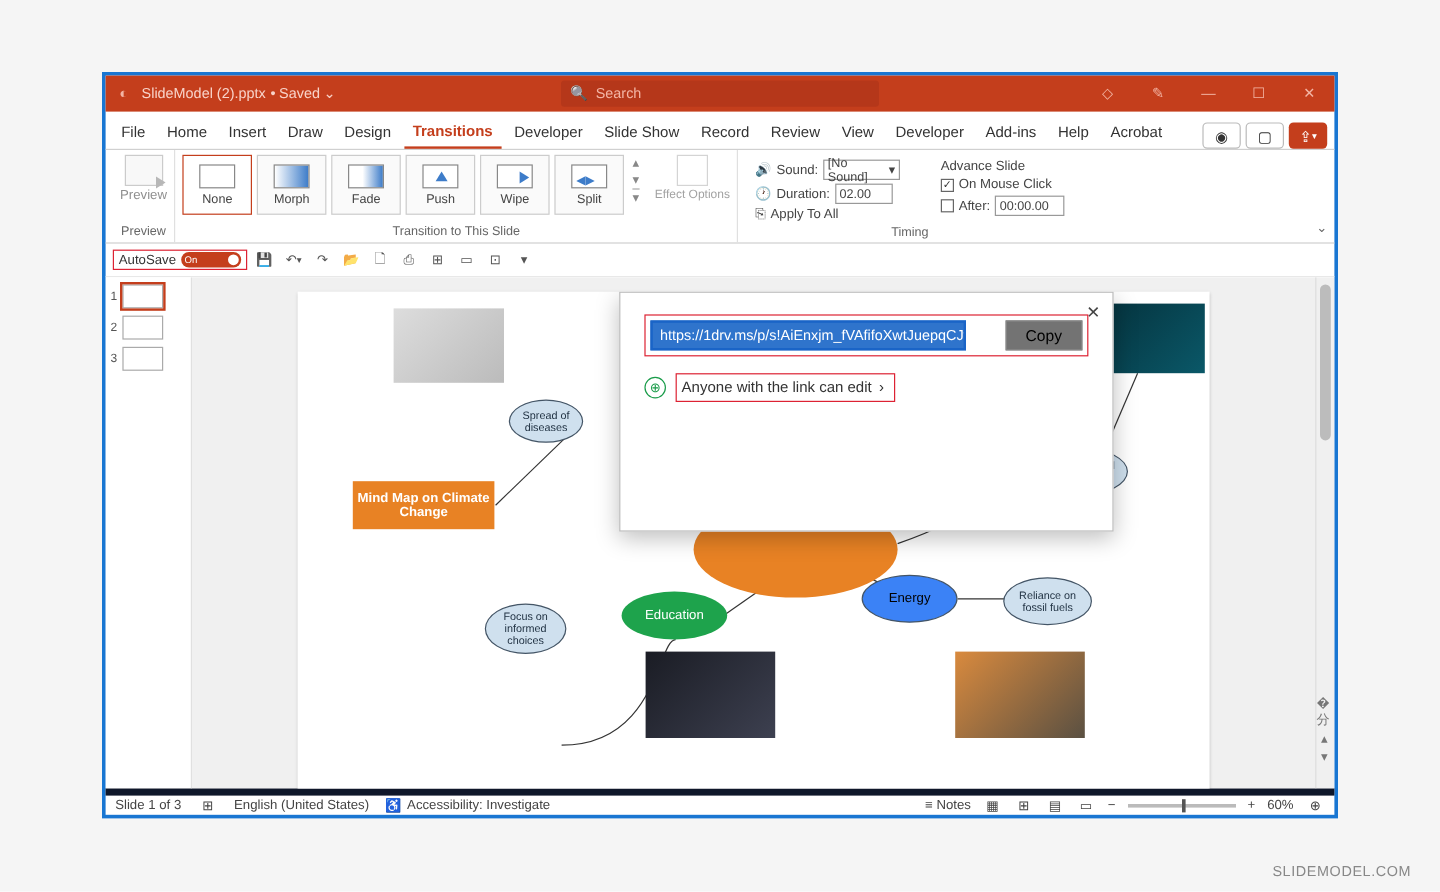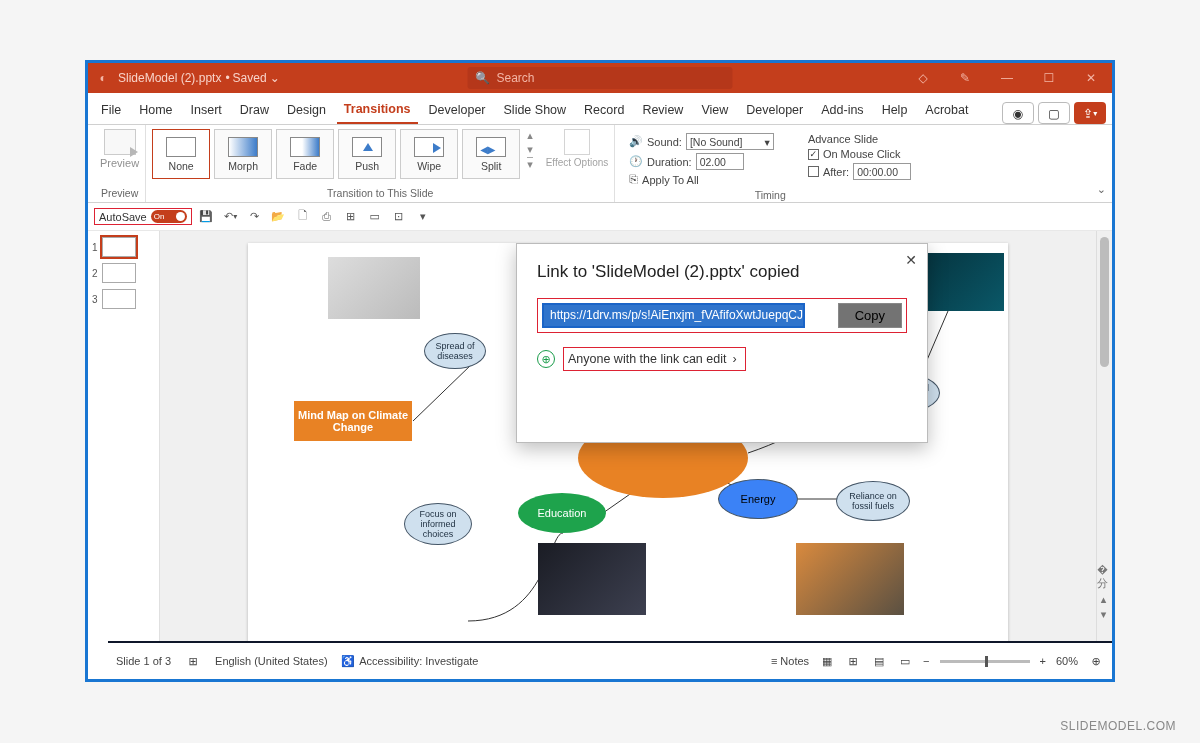--- a/index.html
+++ b/index.html
@@ -25,33 +25,33 @@
   .ribbon-group .group-label { font-size:10.5px; color:#666; padding:1px 0;}
   .trans-item { width:58px; height:50px; border:1px solid #ccc; display:flex; flex-direction:column; align-items:center; justify-content:center; gap:3px; font-size:10.5px; background:#fafafa;}
   .trans-item.selected { border:1px solid #c43e1c; background:#fff;}
   .trans-item .ticon { width:30px; height:20px; border:1px solid #888; background:#fff; position:relative;}
   .ribbon .timing-col { padding:4px 8px 2px 8px; font-size:11px; display:flex; flex-direction:column; gap:3px;}
   .ribbon .chev { position:absolute; right:6px; bottom:6px; color:#666; }
   .ribbon .mini-label { display:flex; align-items:center; gap:4px;}
   .ribbon .inp { border:1px solid #999; height:17px; padding:0 3px; font-size:10.5px; display:inline-flex; align-items:center; background:#fff;}
   .qat-row { height:28px; display:flex; align-items:center; font-size:11px; padding:0 6px; gap:6px; border-bottom:1px solid #e8e8e8;}
   .qat-row .autosave-box { border:1.5px solid #d23; padding:1px 4px 1px 4px; display:flex; align-items:center; gap:4px; font-size:11px; color:#333;}
-  .qat-row .toggle { width:36px; height:13px; background:#c43e1c; border-radius:7px; position:relative; color:#fff; font-size:8px; display:flex; align-items:center; padding-left:3px;}
+  .qat-row .toggle { width:50px; height:13px; background:#c43e1c; border-radius:7px; position:relative; color:#fff; font-size:8px; display:flex; align-items:center; padding-left:3px;}
   .qat-row .toggle::after { content:""; width:9px; height:9px; background:#fff; border-radius:50%; position:absolute; right:2px; top:2px;}
   .qat-row .q-icon { width:18px; height:18px; display:flex; align-items:center; justify-content:center; color:#555;}
   .workarea { flex:1; display:flex; overflow:hidden; position:relative;}
   .thumb-panel { width:72px; background:#fff; border-right:1px solid #e0e0e0; padding:6px 4px; font-size:10px; color:#555;}
   .thumb-row { display:flex; align-items:center; gap:4px; margin-bottom:6px;}
   .thumb-row .tn { width:34px; height:20px; border:1px solid #aaa; background:#fff; position:relative;}
   .thumb-row.sel .tn { outline:2px solid #c43e1c;}
   .slide-area { flex:1; background:#f0f0f0; position:relative; display:flex; align-items:flex-start; justify-content:center; padding:12px 20px 0 20px;}
   .slide-canvas { width:760px; height:428px; background:#fff; box-shadow:0 1px 3px rgba(0,0,0,0.25); position:relative; overflow:hidden;}
   .scroll-track { width:16px; background:#f0f0f0; border-left:1px solid #ddd; position:relative;}
   .scroll-thumb { position:absolute; top:6px; left:3px; width:9px; height:130px; background:#bcbcbc; border-radius:5px;}
-  .statusbar { height:38px; border-top:2px solid #0f172a; display:flex; align-items:center; font-size:11px; color:#444; padding:0 8px; gap:14px;margin-left:20px;}
+  .statusbar { height:22px; border-top:6px solid #0f172a; display:flex; align-items:center; font-size:11px; color:#444; padding:0 8px; gap:14px;}
   .statusbar .sb-right { margin-left:auto; display:flex; align-items:center; gap:10px;}
   .statusbar .sb-icon { width:16px; height:14px; display:inline-flex; align-items:center; justify-content:center;}
   .zoom-track { width:90px; height:3px; background:#bbb; position:relative;}
   .zoom-track .zt-handle { position:absolute; left:50%; top:-4px; width:3px; height:11px; background:#555;}
   
   .bubble { position:absolute; border:1px solid #456; border-radius:50%; background:#cfe0ee; display:flex; align-items:center; justify-content:center; font-size:9px; text-align:center; padding:4px; color:#234;}
   .titlebox { position:absolute; left:46px; top:158px; width:118px; height:40px; background:#e88224; color:#fff; font-size:11px; font-weight:600; display:flex; align-items:center; justify-content:center; text-align:center;}
   .edu-bubble { position:absolute; left:270px; top:250px; width:88px; height:40px; border-radius:50%; background:#1ea34c; color:#fff; border:none; display:flex; align-items:center; justify-content:center; font-size:11px;}
   .energy-bubble { position:absolute; left:470px; top:236px; width:80px; height:40px; border-radius:50%; background:#3b82f6; border:1px solid #456; display:flex; align-items:center; justify-content:center; font-size:11px;}
   .center-blob { position:absolute; left:330px; top:175px; width:170px; height:80px; border-radius:50%; background:#e88224;}
@@ -178,21 +178,21 @@
       </div>
       <div class="group-label">Transition to This Slide</div>
     </div>
 
     <div class="ribbon-group" style="border-right:none;">
       <div class="group-body" style="gap:18px;">
         <div class="timing-col">
           <div class="mini-label">
               <span>🔊</span>
               <span>Sound:</span> 
-              <span class="inp" style="width:88px;">
+              <span class="inp" style="width:64px;">
                 <span>[No Sound]</span>
                 <span style="margin-left:auto;">▾</span>
               </span>
             </div>
           <div class="mini-label">
               <span>🕐</span>
               <span>Duration:</span> 
               <span class="inp" style="width:48px;">
                 <span>02.00</span>
               </span>
@@ -280,21 +280,20 @@
         <div class="bubble" style="left:176px; top:90px; width:62px; height:36px;">Spread of diseases</div>
         <div class="bubble" style="left:614px; top:130px; width:78px; height:40px;">Rise in Global temperature</div>
         <div class="bubble" style="left:620px; top:36px; width:30px; height:22px; border-radius:10px;">ea</div>
         <div class="edu-bubble">Education</div>
         <div class="energy-bubble">Energy</div>
         <div class="bubble" style="left:156px; top:260px; width:68px; height:42px;">Focus on informed choices</div>
         <div class="bubble" style="left:588px; top:238px; width:74px; height:40px;">Reliance on fossil fuels</div>
 
         <div class="dialog">
           <div class="dlg-close">✕</div>
-          <div class="dlg-title">Link to 'SlideModel (2).pptx' copied</div>
           <div class="url-row">
             <div class="url-inp">https://1drv.ms/p/s!AiEnxjm_fVAfifoXwtJuepqCJvAv1Q</div>
             <button class="copy-btn">Copy</button>
           </div>
           <div class="perm-row">
             <div class="globe">⊕</div>
             <div class="perm-box">
               <span>Anyone with the link can edit</span>
               <span>›</span>
             </div>

